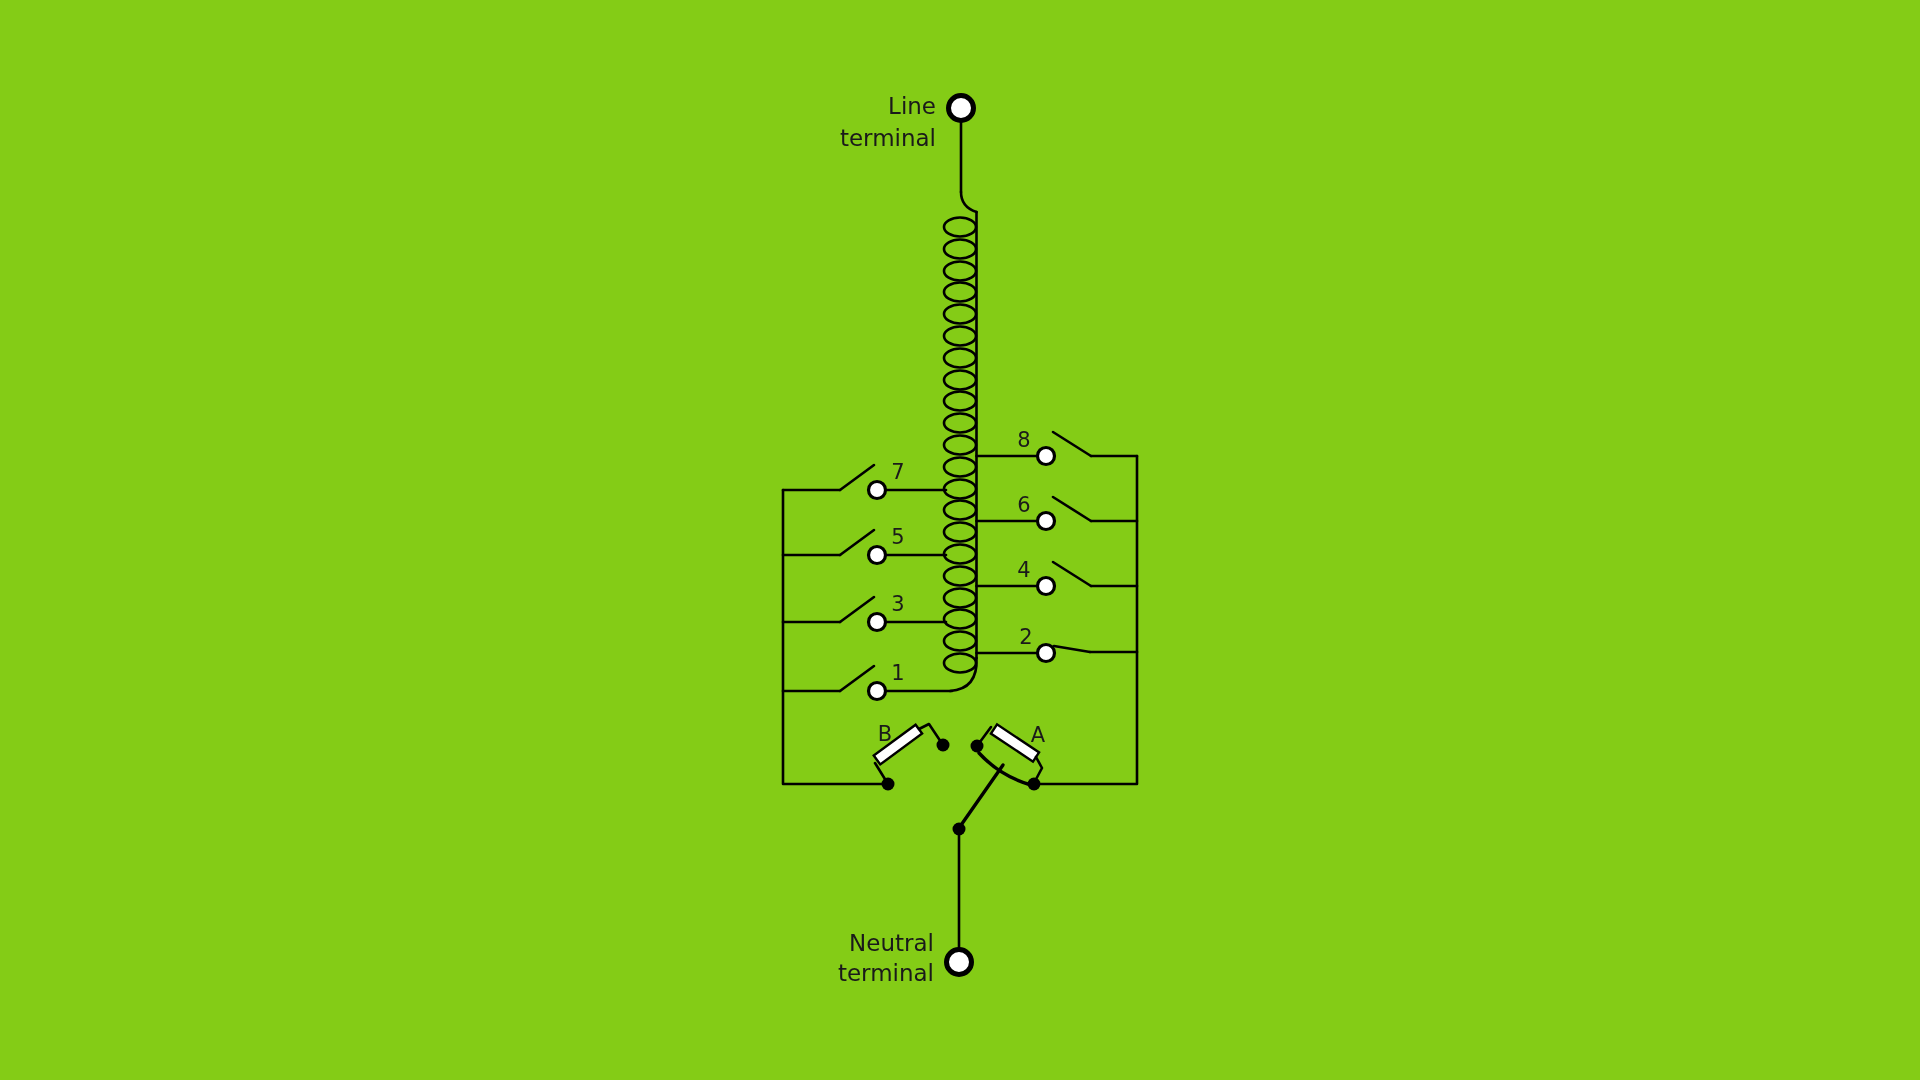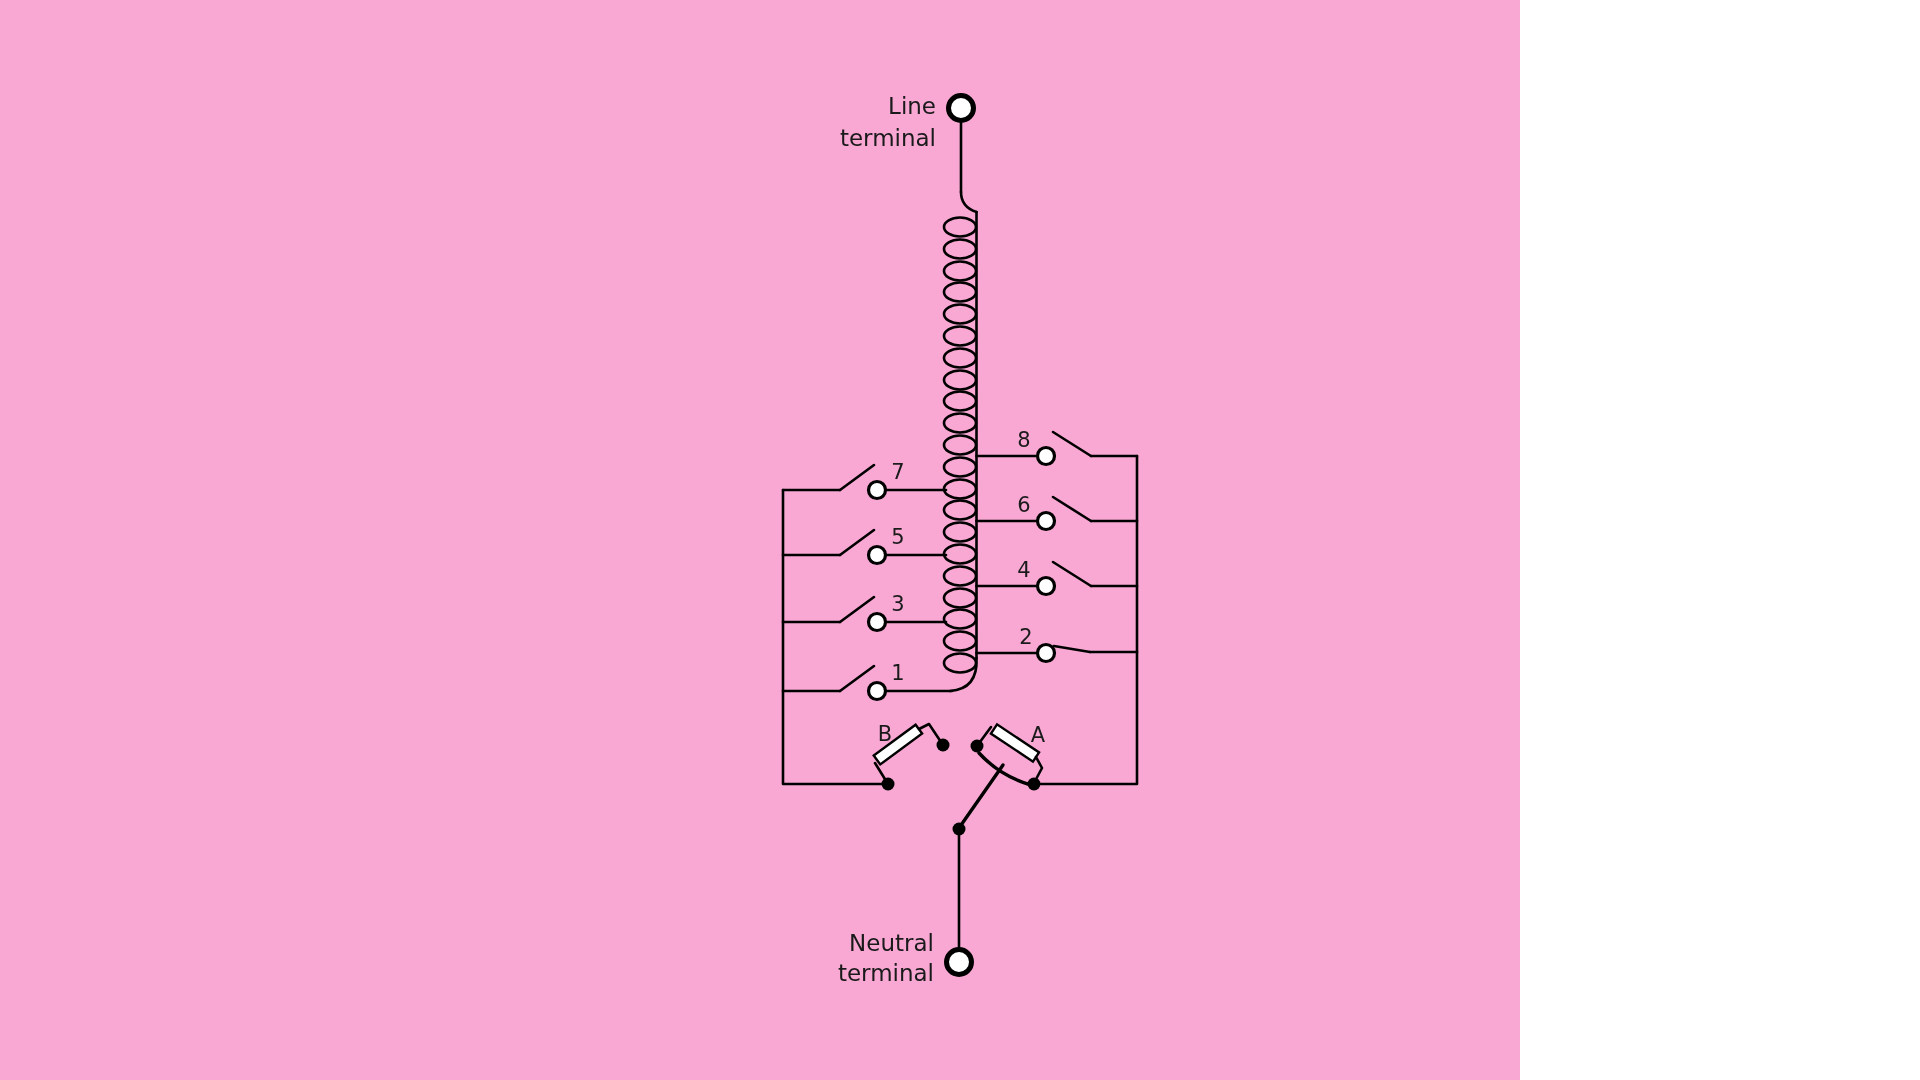--- a/index.html
+++ b/index.html
@@ -2,23 +2,23 @@
 <html><head>
 <meta charset="utf-8">
 <style>
   html, body {
     margin: 0;
     padding: 0;
     background: #ffffff;
   }
   .canvas {
     position: relative;
-    width: 1520px;
+    width: 1920px;
     height: 1080px;
-    background: #f9a8d4;
+    background: #84cc16;
     overflow: hidden;
   }
   svg {
     display: block;
     width: 1920px;
     height: 1080px;
   }
   .wire {
     stroke: #000000;
     stroke-width: 2.6;

